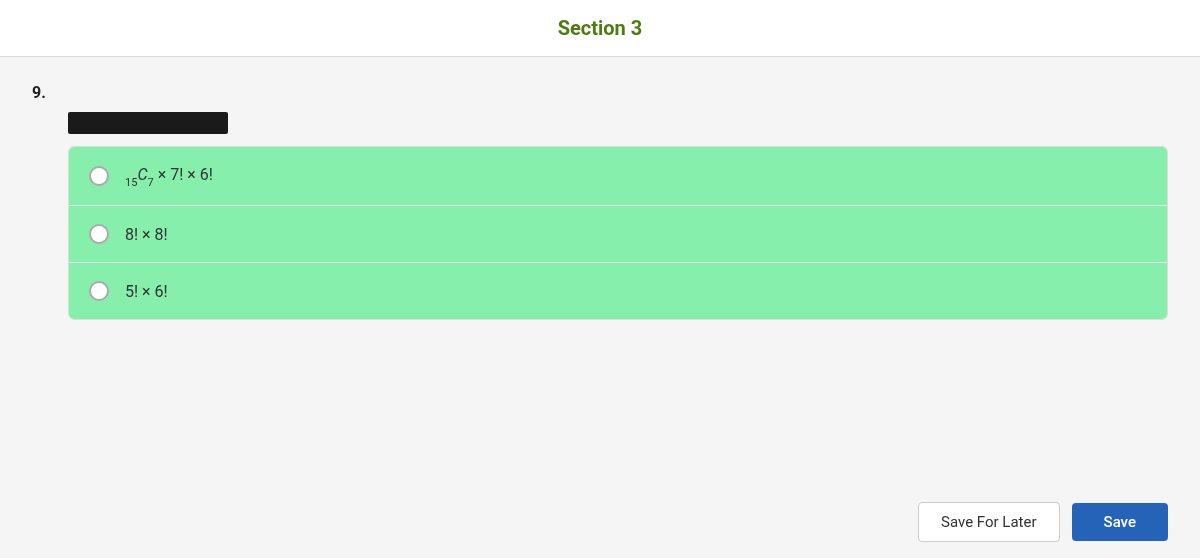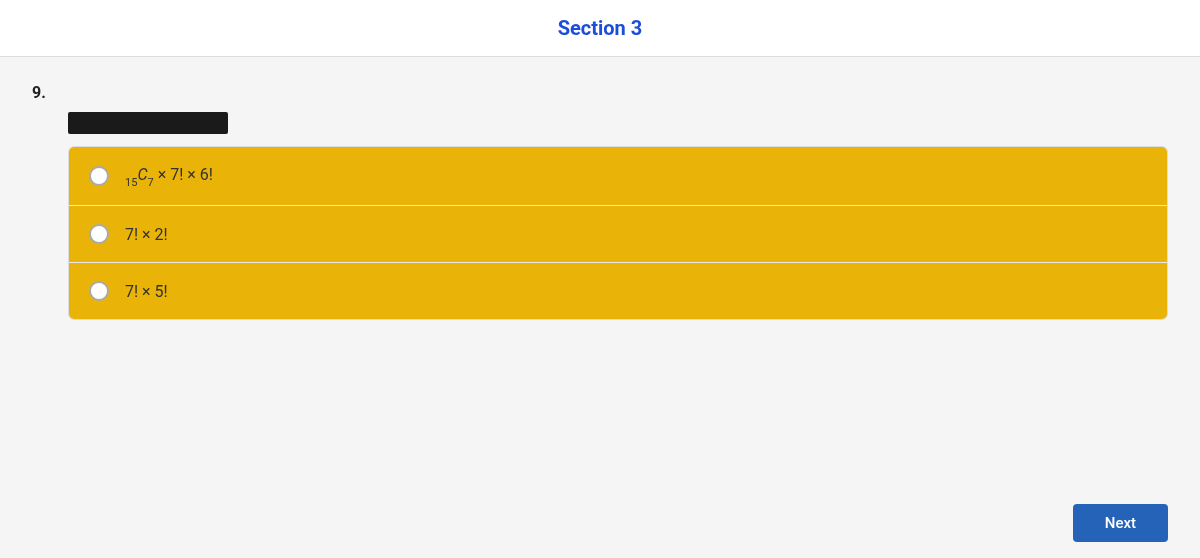--- a/index.html
+++ b/index.html
@@ -29,21 +29,21 @@
     .header {
       background: #fff;
       border-bottom: 1px solid #ddd;
       padding: 16px 0;
       text-align: center;
     }
 
     .header-title {
       font-size: 20px;
       font-weight: 700;
-      color: #1d4ed8;
+      color: #4d7c0f;
     }
 
     .main-content {
       flex: 1;
       padding: 24px 32px 16px 32px;
       overflow: hidden;
     }
 
     .question-row {
       display: flex;
@@ -82,21 +82,21 @@
       background: #fff;
       overflow: hidden;
     }
 
     .option-row {
       display: flex;
       align-items: center;
       padding: 18px 20px;
       border-bottom: 1px solid #e8e8e8;
       cursor: pointer;
-      background: #eab308;
+      background: #86efac;
       transition: background 0.15s;
       text-align: center;
     }
 
     .option-row:last-child {
       border-bottom: none;
     }
 
     .radio-circle {
       width: 20px;
@@ -176,32 +176,33 @@
       <div class="option-row">
         <div class="radio-circle"></div>
         <span class="option-text">
           <sub class="sub">15</sub><em>C</em><sub class="sub">7</sub> × 7! × 6!
         </span>
       </div>
 
       <div class="option-row">
         <div class="radio-circle"></div>
         <span class="option-text">
-          7! × 2!
+          8! × 8!
         </span>
       </div>
 
 
       <div class="option-row">
         <div class="radio-circle"></div>
         <span class="option-text">
-          7! × 5!
+          5! × 6!
         </span>
       </div>
 
     </div>
   </div>
 
   <div class="footer">
-    <button class="btn-next">Next</button>
+    <button class="btn-save">Save For Later</button>
+    <button class="btn-next">Save</button>
   </div>
 
 </div>
 
 </body></html>

